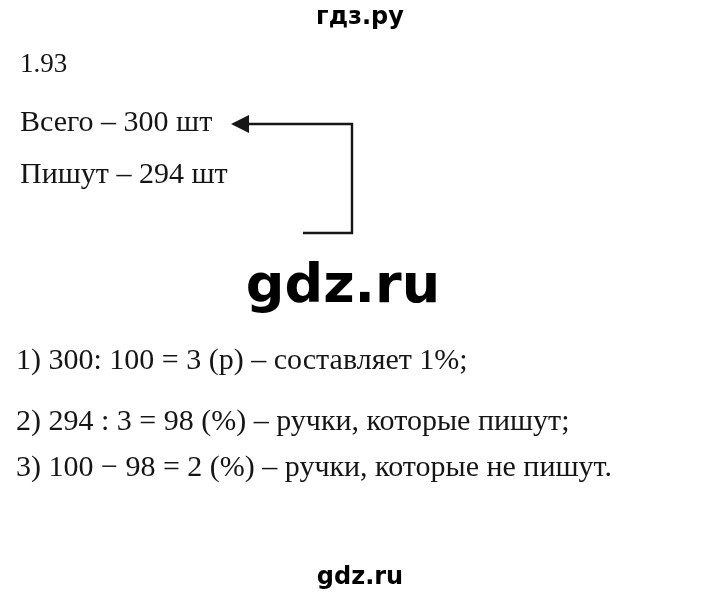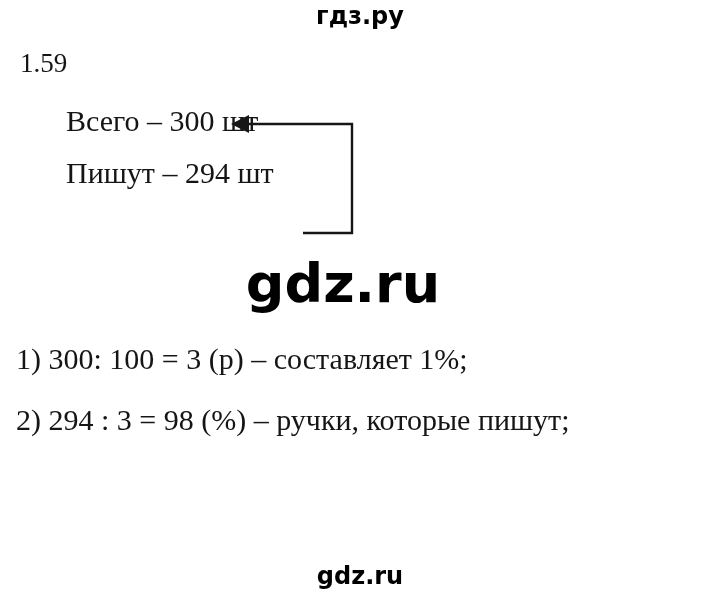--- a/index.html
+++ b/index.html
@@ -61,21 +61,20 @@
     top: 50px;
     font-size: 27px;
     line-height: 1;
   }
   .given-line {
     position: absolute;
     left: 20px;
     font-size: 30px;
     line-height: 1;
     white-space: nowrap;
-    margin-left: 46px;
   }
   .line-total       { top: 106px; }
   .line-writing     { top: 158px; }
   .line-not-writing { top: 211px; }
   .step {
     position: absolute;
     left: 16px;
     font-size: 30px;
     line-height: 1;
     white-space: nowrap;
@@ -101,37 +100,38 @@
 </style>
 </head>
 <body>
 
 <div class="page">
 
   <div class="site-header">
     <span>гдз.ру</span>
   </div>
 
-  <div class="problem-number">1.59</div>
+  <div class="problem-number">1.93</div>
 
   <div class="given-line line-total">Всего – 300 шт</div>
 
   <div class="given-line line-writing">Пишут – 294 шт</div>
 
 
   <svg class="arrow" viewBox="0 0 720 598" xmlns="http://www.w3.org/2000/svg" aria-hidden="true">
     <path d="M303,233 H352 V124 H248" fill="none" stroke="#161616" stroke-width="2.4"></path>
     <polygon points="231,124 249,115 249,133" fill="#161616"></polygon>
   </svg>
 
   <div class="watermark">gdz.ru</div>
 
   <div class="step step-1">1) 300: 100 = 3 (р) – составляет 1%;</div>
 
   <div class="step step-2">2) 294 : 3 = 98 (%) – ручки, которые пишут;</div>
 
+  <div class="step step-3">3) 100 − 98 = 2 (%) – ручки, которые не пишут.</div>
 
 
   <div class="site-footer">
     <span>gdz.ru</span>
   </div>
 
 </div>
 
 </body></html>

